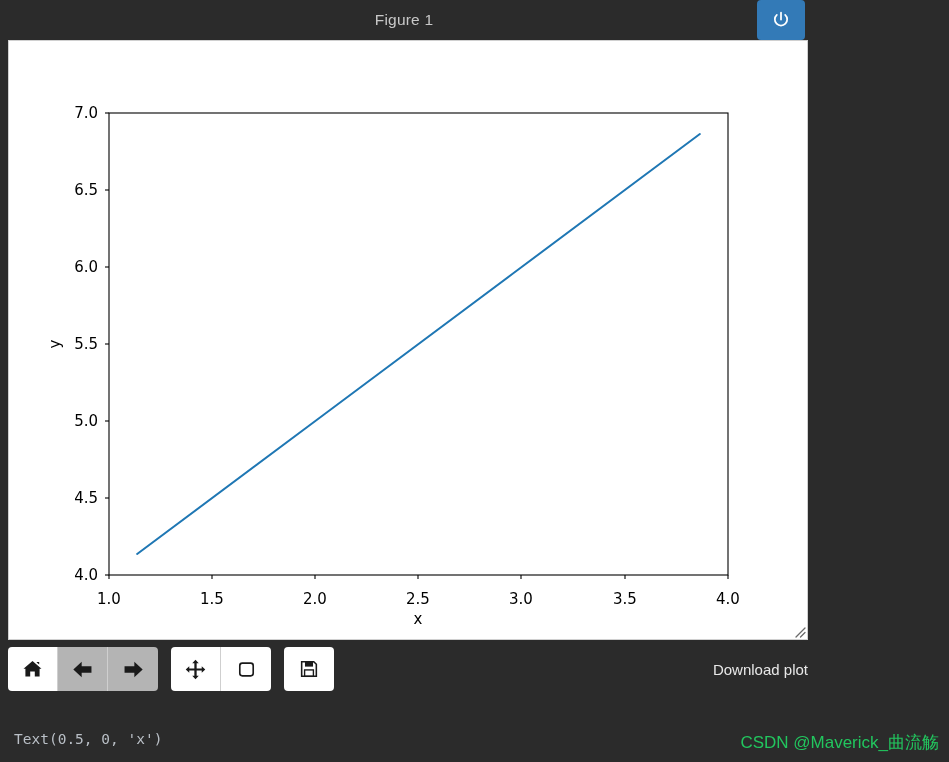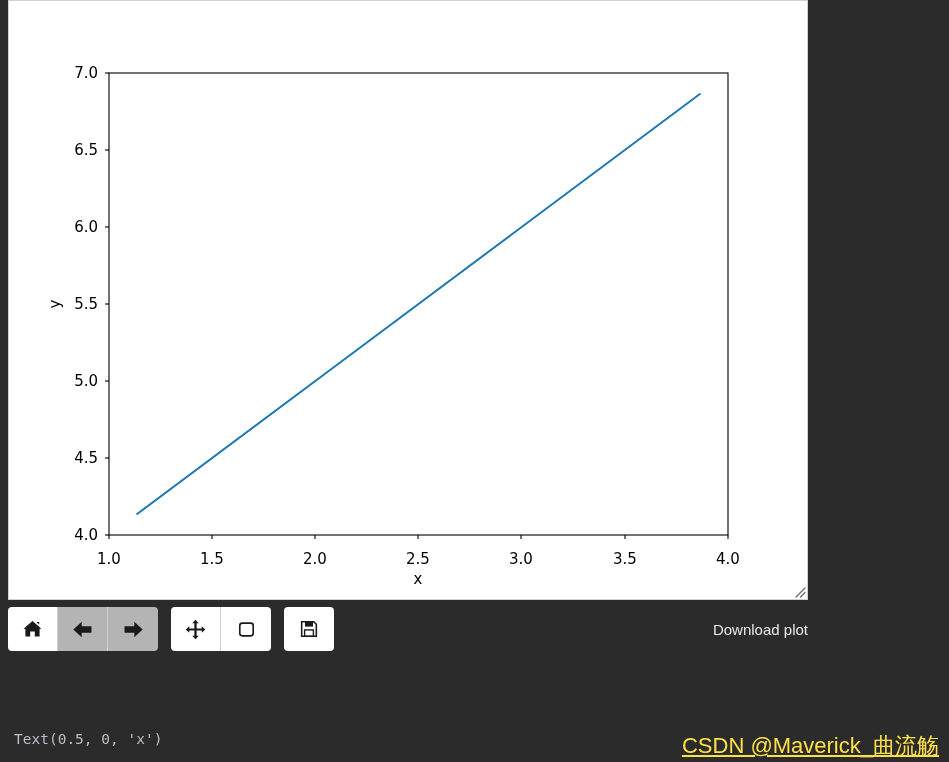--- a/index.html
+++ b/index.html
@@ -99,37 +99,47 @@
     left: 14px; top: 731px;
     color: #b9bfc6;
     font-family: "DejaVu Sans Mono", "Liberation Mono", monospace;
     font-size: 14.5px;
     white-space: pre;
     text-align: right;
   }
   .watermark {
     position: absolute;
     right: 10px; top: 731px;
-    color: #fde047;
-    font-size: 22px;
+    color: #22c55e;
+    font-size: 17px;
     user-select: none;
-    text-decoration: underline;
   }
 
   
   .tick-label { font-family: "DejaVu Sans", sans-serif; font-size: 15px; fill: #000; }
   .axis-title { font-family: "DejaVu Sans", sans-serif; font-size: 15px; fill: #000; }
 </style>
 </head>
 <body>
 
 <div id="root">
 
   <div class="figure-widget">
 
+    <div class="titlebar">
+      <span class="titlebar-text">Figure 1</span>
+      <button class="power-button" title="Close figure">
+        <span>
+          <svg width="20" height="20" viewBox="0 0 24 24" fill="none" stroke="#ffffff" stroke-width="2.1" stroke-linecap="round">
+            <path d="M12 3.2 L12 11.4"></path>
+            <path d="M7.0 5.8 A7.4 7.4 0 1 0 17.0 5.8"></path>
+          </svg>
+        </span>
+      </button>
+    </div>
 
     <div class="canvas-wrap">
       <svg width="798" height="598" viewBox="0 0 798 598">
 
         <g>
           <rect x="100" y="72" width="619" height="462" fill="#ffffff" stroke="#000000" stroke-width="1.1"></rect>
         </g>
 
         <g>
           <g stroke="#000" stroke-width="1.1">

